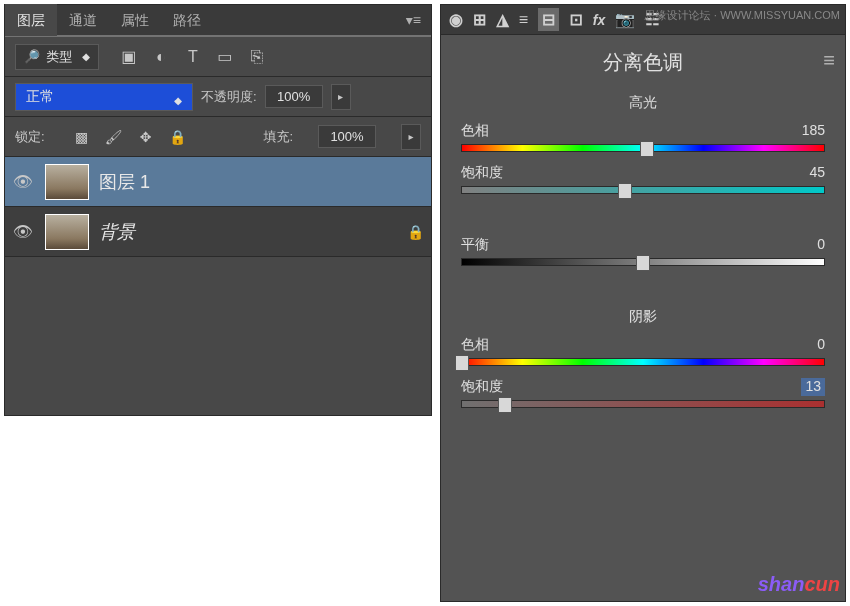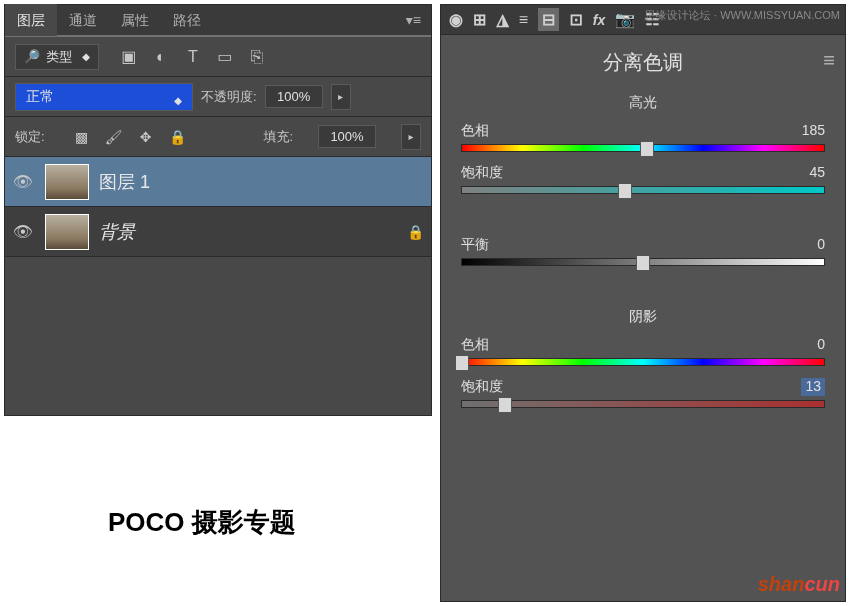--- a/index.html
+++ b/index.html
@@ -307,21 +307,21 @@
       text-align: center;
     }
     .watermark-br {
       position: absolute;
       bottom: 10px;
       right: 10px;
       font-size: 20px;
       font-weight: bold;
       font-style: italic;
     }
-    .watermark-br .g { color: #c2410c; }
+    .watermark-br .g { color: #8b5cf6; }
     .watermark-br .r { color: #ef4444; }
   </style>
 </head>
 <body>
 
 <div class="left-panel">
   <div class="tab-bar">
     <div class="tab active">图层</div>
     <div class="tab">通道</div>
     <div class="tab">属性</div>
@@ -443,19 +443,18 @@
       <span>饱和度</span>
       <span class="slider-value highlight">13</span>
     </div>
     <div class="slider-track sat-gradient-red">
       <div class="slider-handle" style="left:12%"></div>
     </div>
   </div>
 </div>
 
 <div class="poco-brand">
-  <div class="poco-title">POCO 摄影专题</div>
 </div>
 
 <div class="watermark-tr">思缘设计论坛 · WWW.MISSYUAN.COM</div>
 <div class="watermark-br">
   <span class="g">shan</span><span class="r">cun</span>
 </div>
 
 </body></html>

